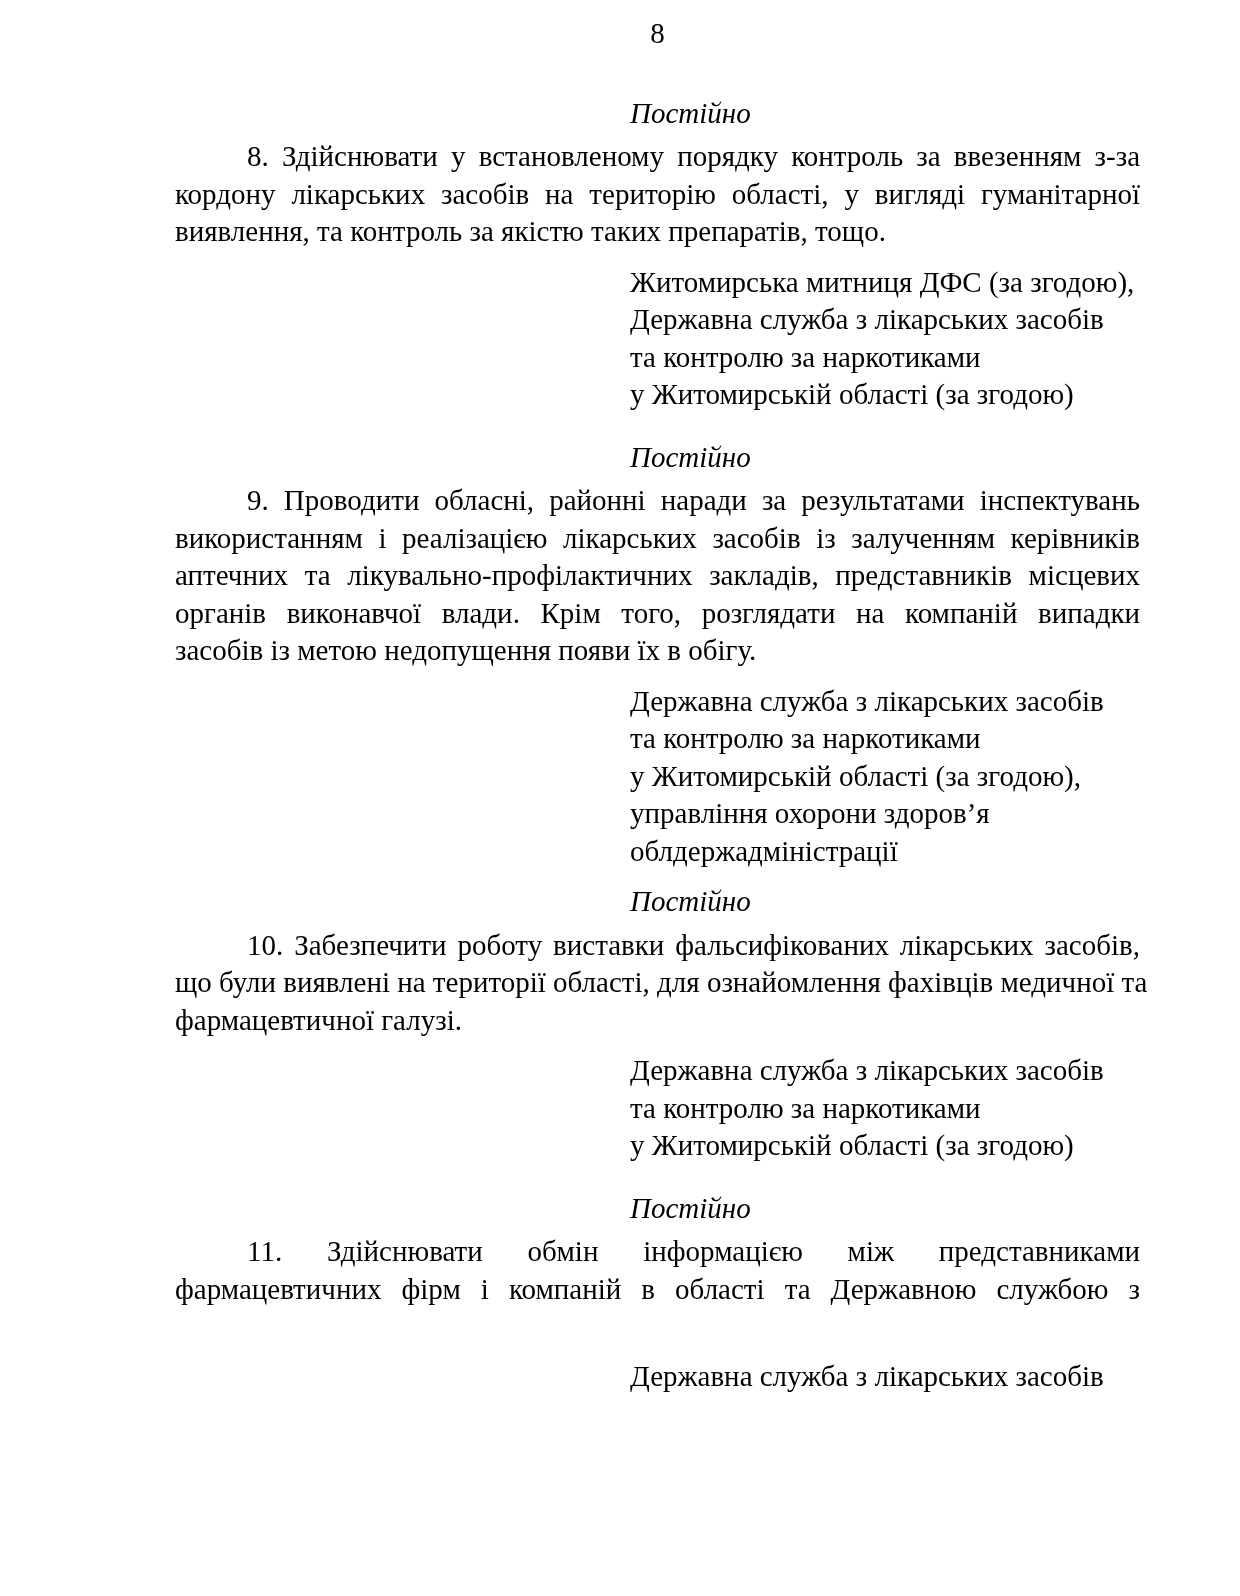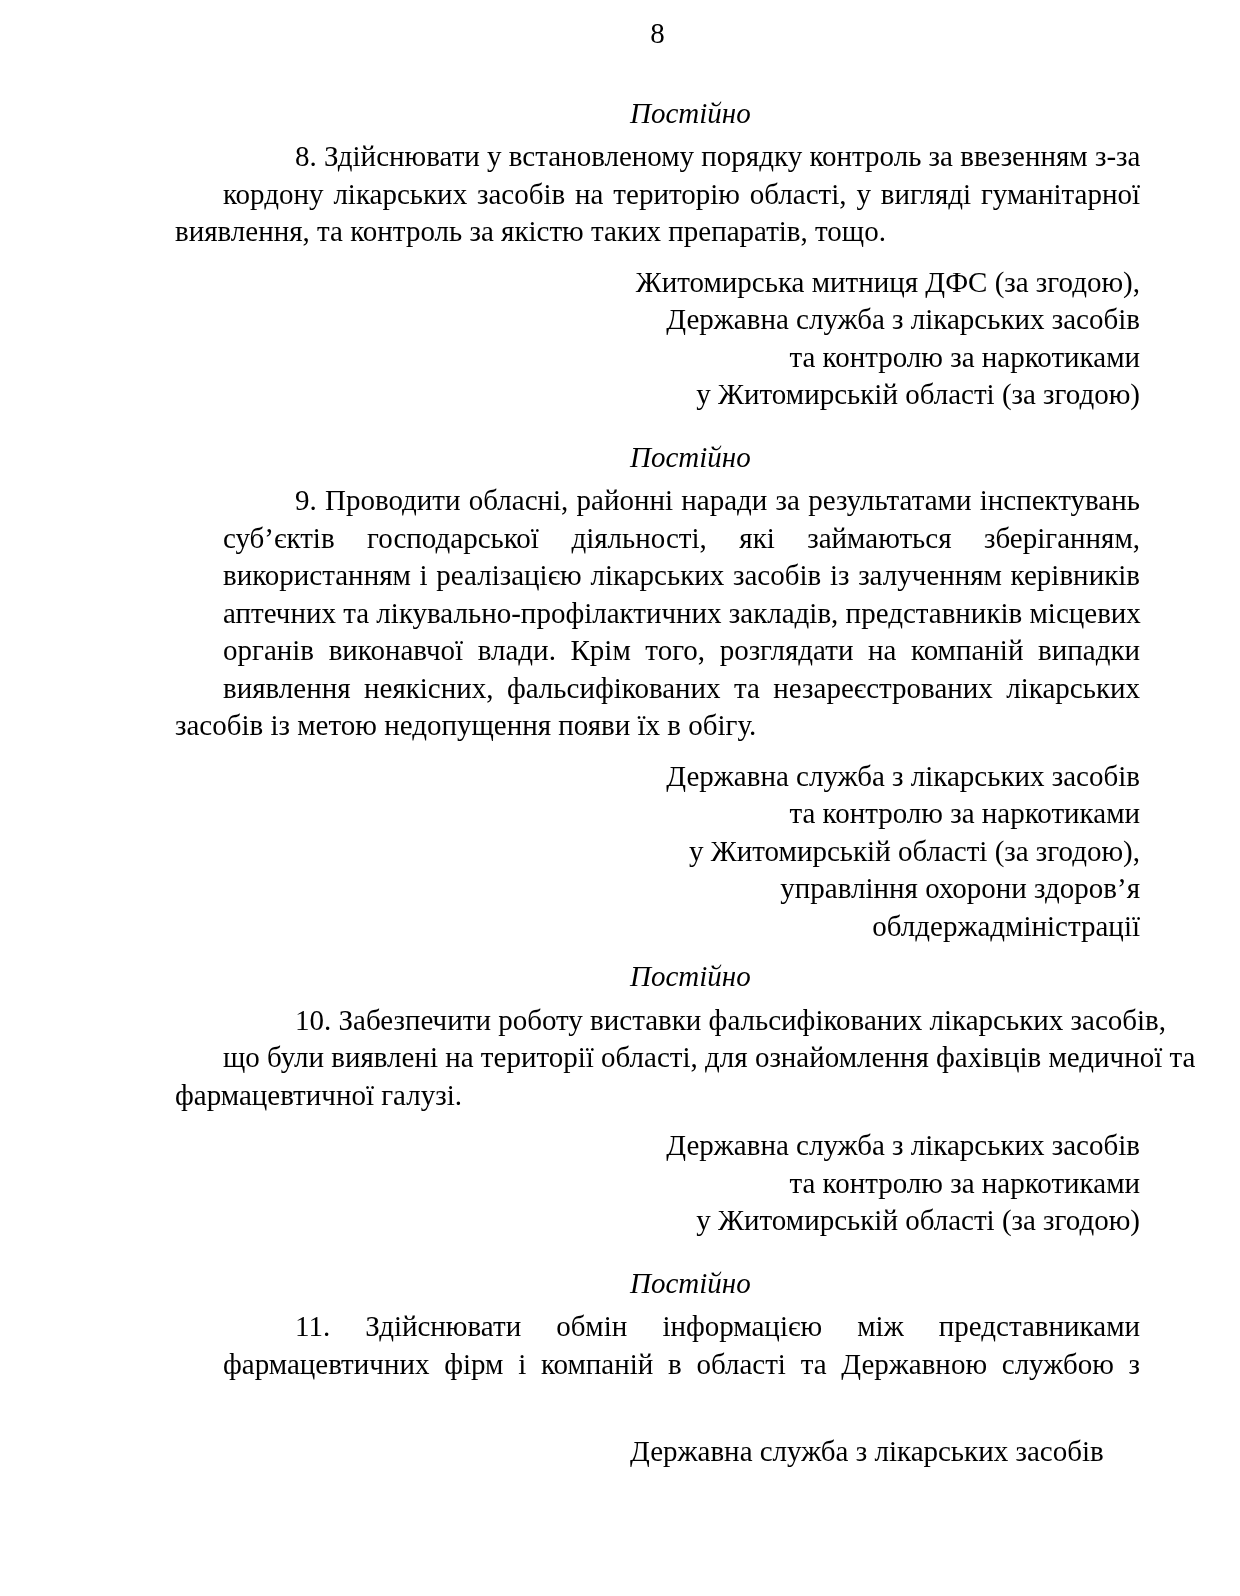--- a/index.html
+++ b/index.html
@@ -30,30 +30,29 @@
   }
   .agency .line {
     margin-left: 455px;
   }
   .para .line.j {
     text-align: justify;
     text-align-last: justify;
     -moz-text-align-last: justify;
     text-justify: inter-word;
     white-space: nowrap;
-    margin-left: 48px;
   }
   .para .line.first {
     text-indent: 72px;
   }
   
   .mt-top    { margin-top: 0; }
   .mt-timing1{ margin-top: 42px; }
   .mt-para   { margin-top: 6px; }
-  .mt-agency { margin-top: 13px; text-align: right; }
+  .mt-agency { margin-top: 13px; }
   .mt-timing { margin-top: 25px; }
   .mt-timing-sm { margin-top: 13px; }
   .mt-last   { margin-top: 50px; }
 </style>
 </head>
 <body>
 
 <div class="page">
 
   <div class="page-number mt-top">8</div>
@@ -70,25 +69,23 @@
       <div class="line">Житомирська митниця ДФС (за згодою),</div>
       <div class="line">Державна служба з лікарських засобів</div>
       <div class="line">та контролю за наркотиками</div>
       <div class="line">у Житомирській області (за згодою)</div>
     </div>
 
   <div class="timing mt-timing">Постійно</div>
 
   <div class="para mt-para">
       <div class="line j first">9. Проводити обласні, районні наради за результатами інспектувань</div>
-      <div class="line j">суб’єктів господарської діяльності, які займаються зберіганням,</div>
       <div class="line j">використанням і реалізацією лікарських засобів із залученням керівників</div>
       <div class="line j">аптечних та лікувально-профілактичних закладів, представників місцевих</div>
       <div class="line j">органів виконавчої влади. Крім того, розглядати на компаній випадки</div>
-      <div class="line j">виявлення неякісних, фальсифікованих та незареєстрованих лікарських</div>
       <div class="line">засобів із метою недопущення появи їх в обігу.</div>
     </div>
 
   <div class="agency mt-agency">
       <div class="line">Державна служба з лікарських засобів</div>
       <div class="line">та контролю за наркотиками</div>
       <div class="line">у Житомирській області (за згодою),</div>
       <div class="line">управління охорони здоров’я</div>
       <div class="line">облдержадміністрації</div>
     </div>

